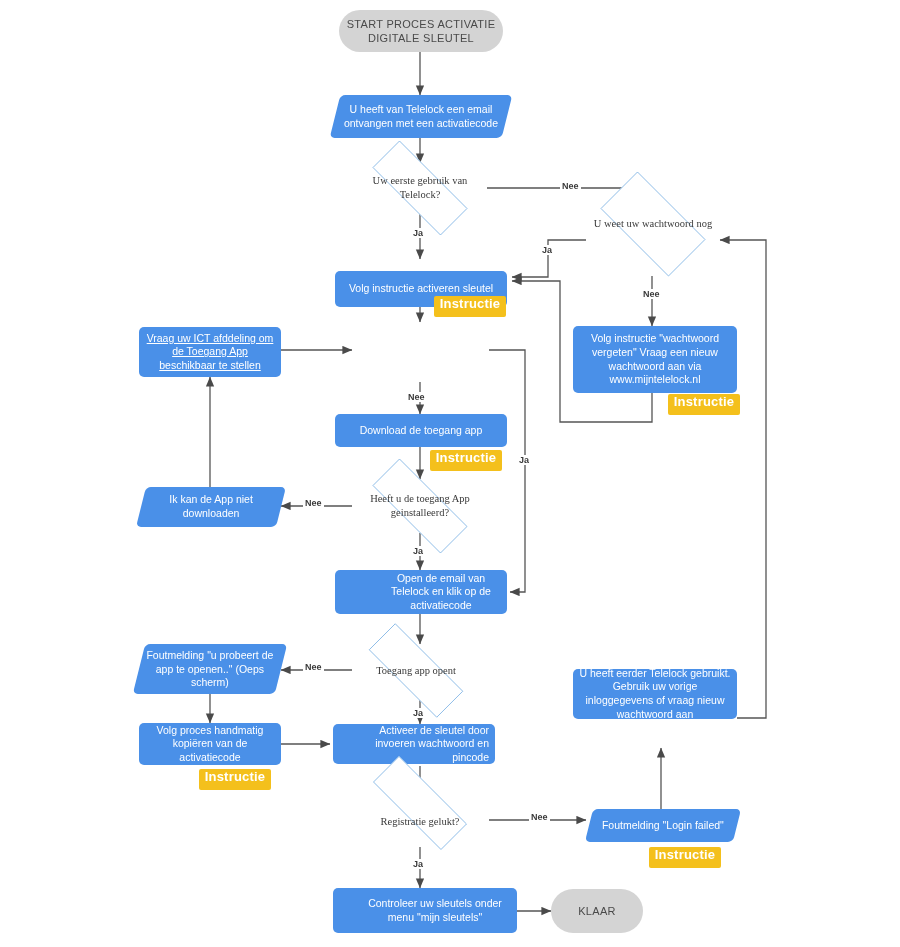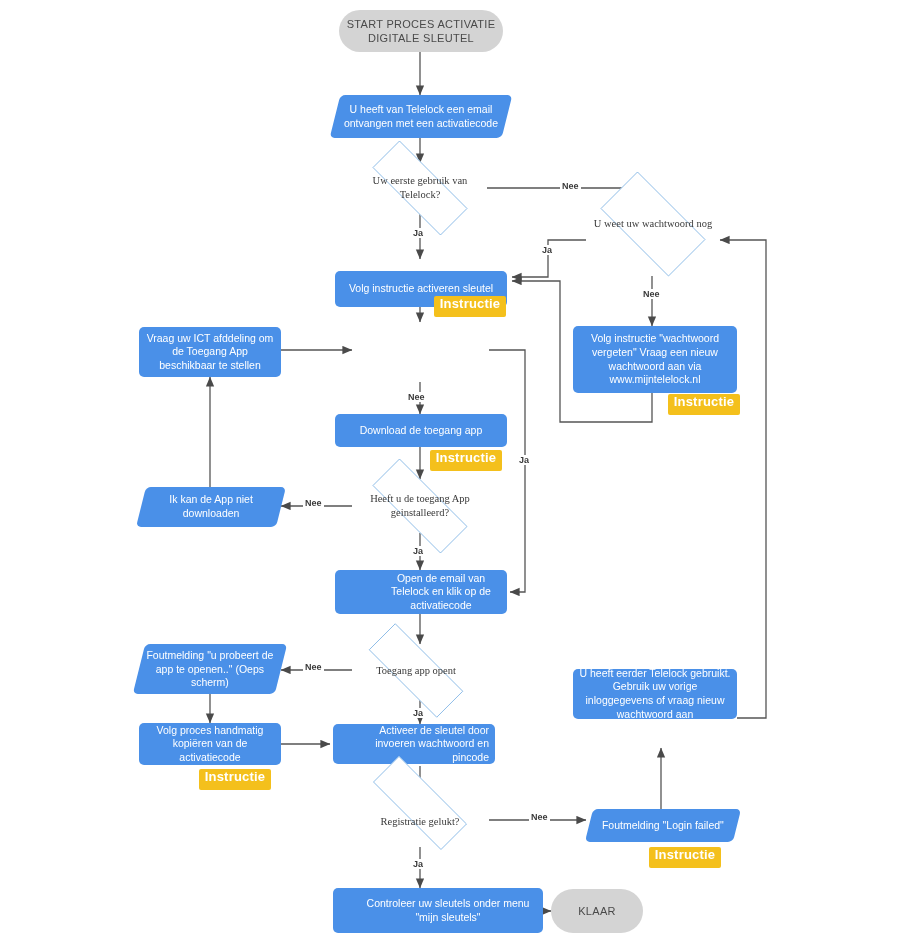--- a/index.html
+++ b/index.html
@@ -186,21 +186,21 @@
 
   <div class="node proc" style="left:573px;top:326px;width:164px;height:67px;">
     <span>Volg instructie "wachtwoord vergeten" Vraag een nieuw wachtwoord aan via www.mijntelelock.nl</span>
   </div>
 
   <div class="badge" style="left:668px;top:394px;width:72px;height:21px;">
     <span>Instructie</span>
   </div>
 
 
-  <div class="node proc" style="left:139px;top:327px;width:142px;height:50px;">
+  <div class="node proc" style="left:139px;top:327px;width:142px;height:50px;text-decoration:underline;">
     <span>Vraag uw ICT afddeling om de Toegang App beschikbaar te stellen</span>
   </div>
 
   <div class="node proc" style="left:335px;top:414px;width:172px;height:33px;">
     <span>Download de toegang app</span>
   </div>
 
   <div class="badge" style="left:430px;top:450px;width:72px;height:21px;">
     <span>Instructie</span>
   </div>
@@ -249,21 +249,21 @@
   </div>
 
   <div class="badge" style="left:649px;top:847px;width:72px;height:21px;">
     <span>Instructie</span>
   </div>
 
   <div class="node proc" style="left:573px;top:669px;width:164px;height:50px;">
     <span>U heeft eerder Telelock gebruikt. Gebruik uw vorige inloggegevens of vraag nieuw wachtwoord aan</span>
   </div>
 
-  <div class="node proc" style="left:333px;top:888px;width:210px;height:45px;padding-left:20px;">
+  <div class="node proc" style="left:333px;top:888px;width:184px;height:45px;padding-left:20px;">
     <span>Controleer uw sleutels onder menu "mijn sleutels"</span>
   </div>
 
   <div class="node term" style="left:551px;top:889px;width:92px;height:44px;">
     <span>KLAAR</span>
   </div>
 
   <div class="elabel" style="left:560px;top:181px;"><span>Nee</span></div>
 
   <div class="elabel" style="left:411px;top:228px;"><span>Ja</span></div>

